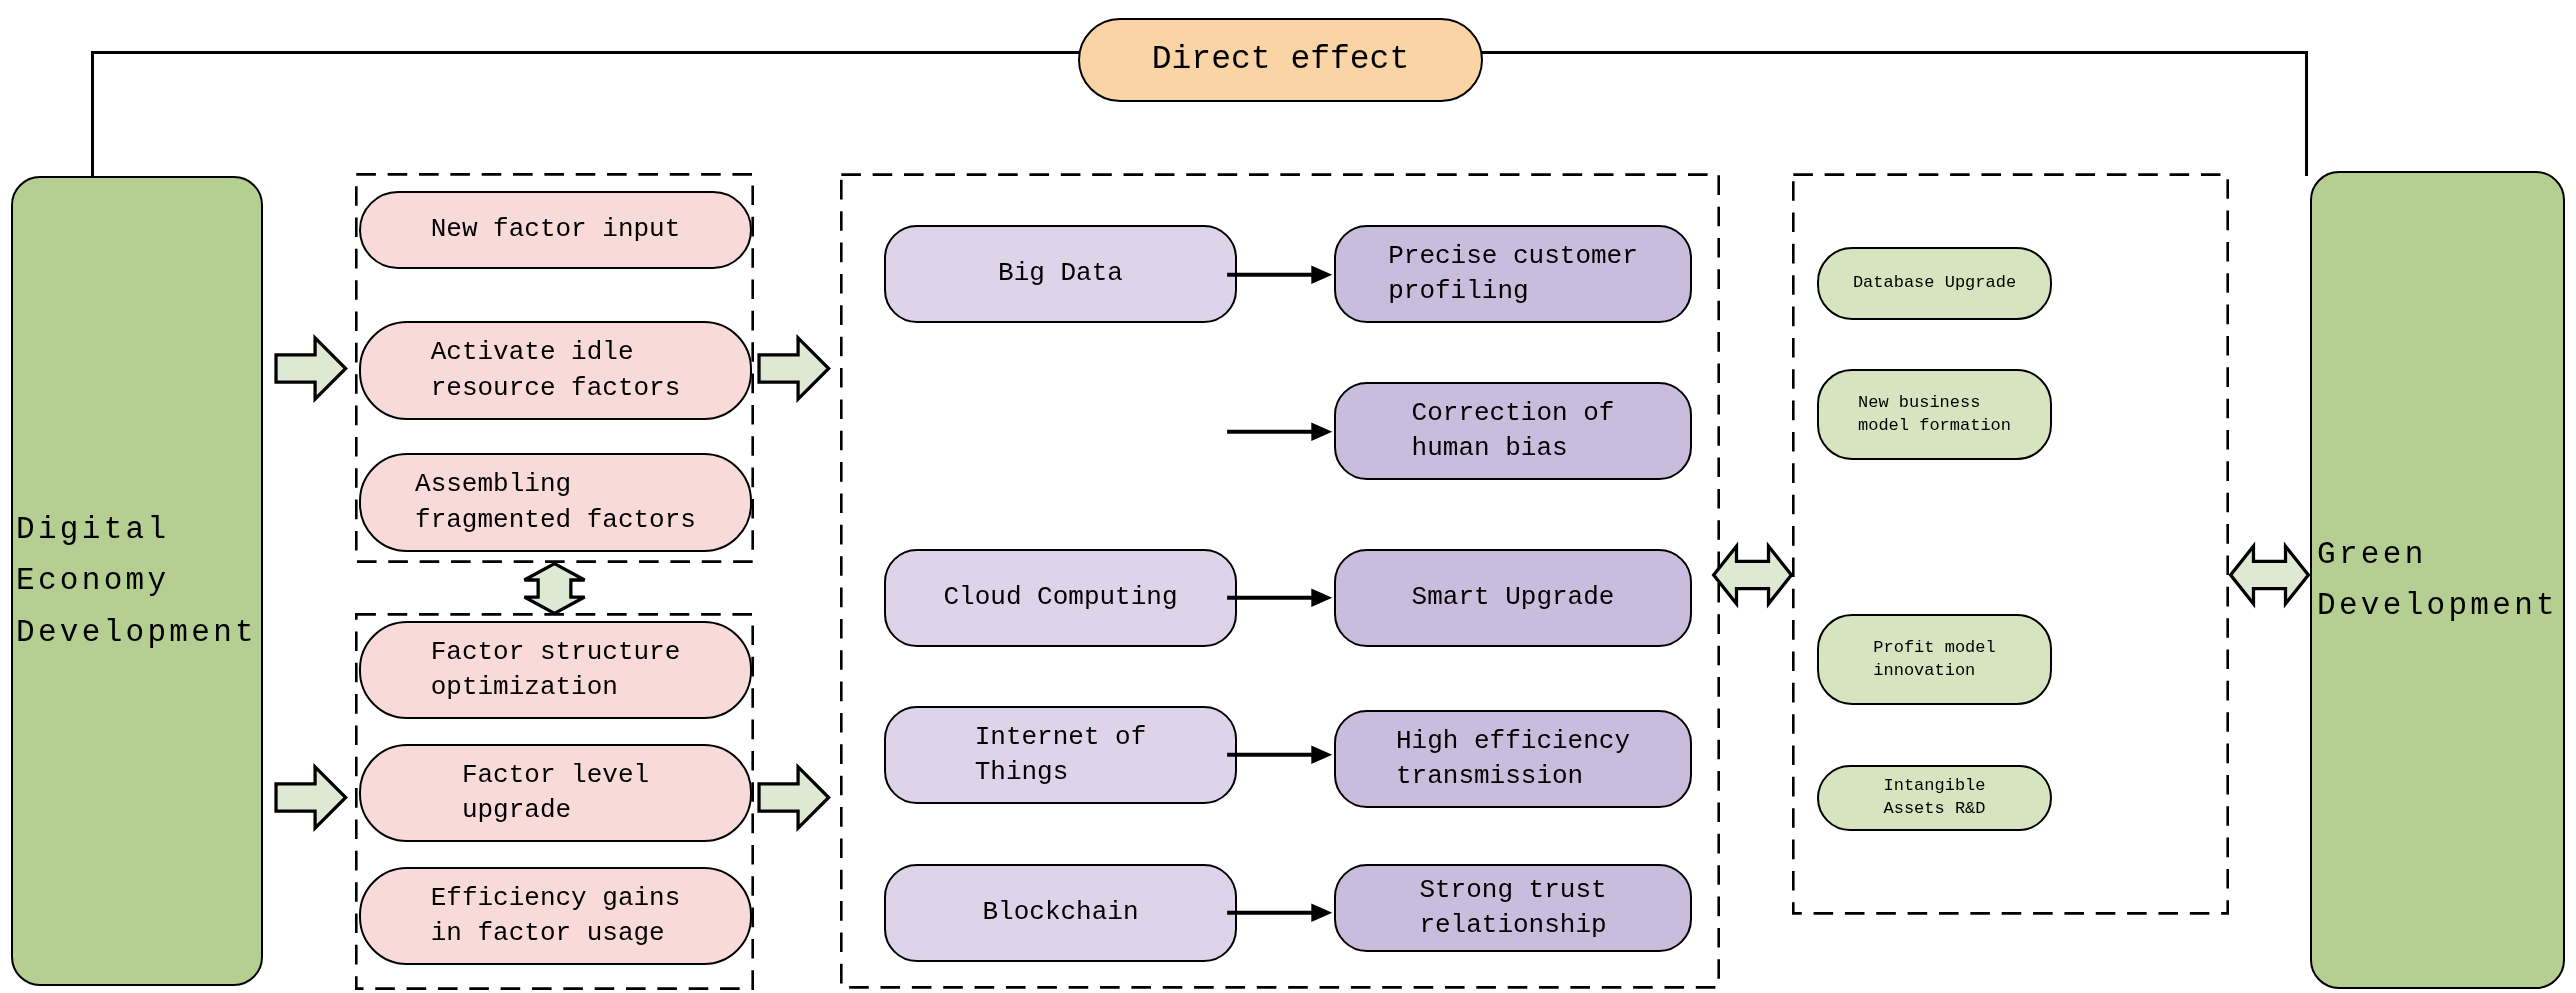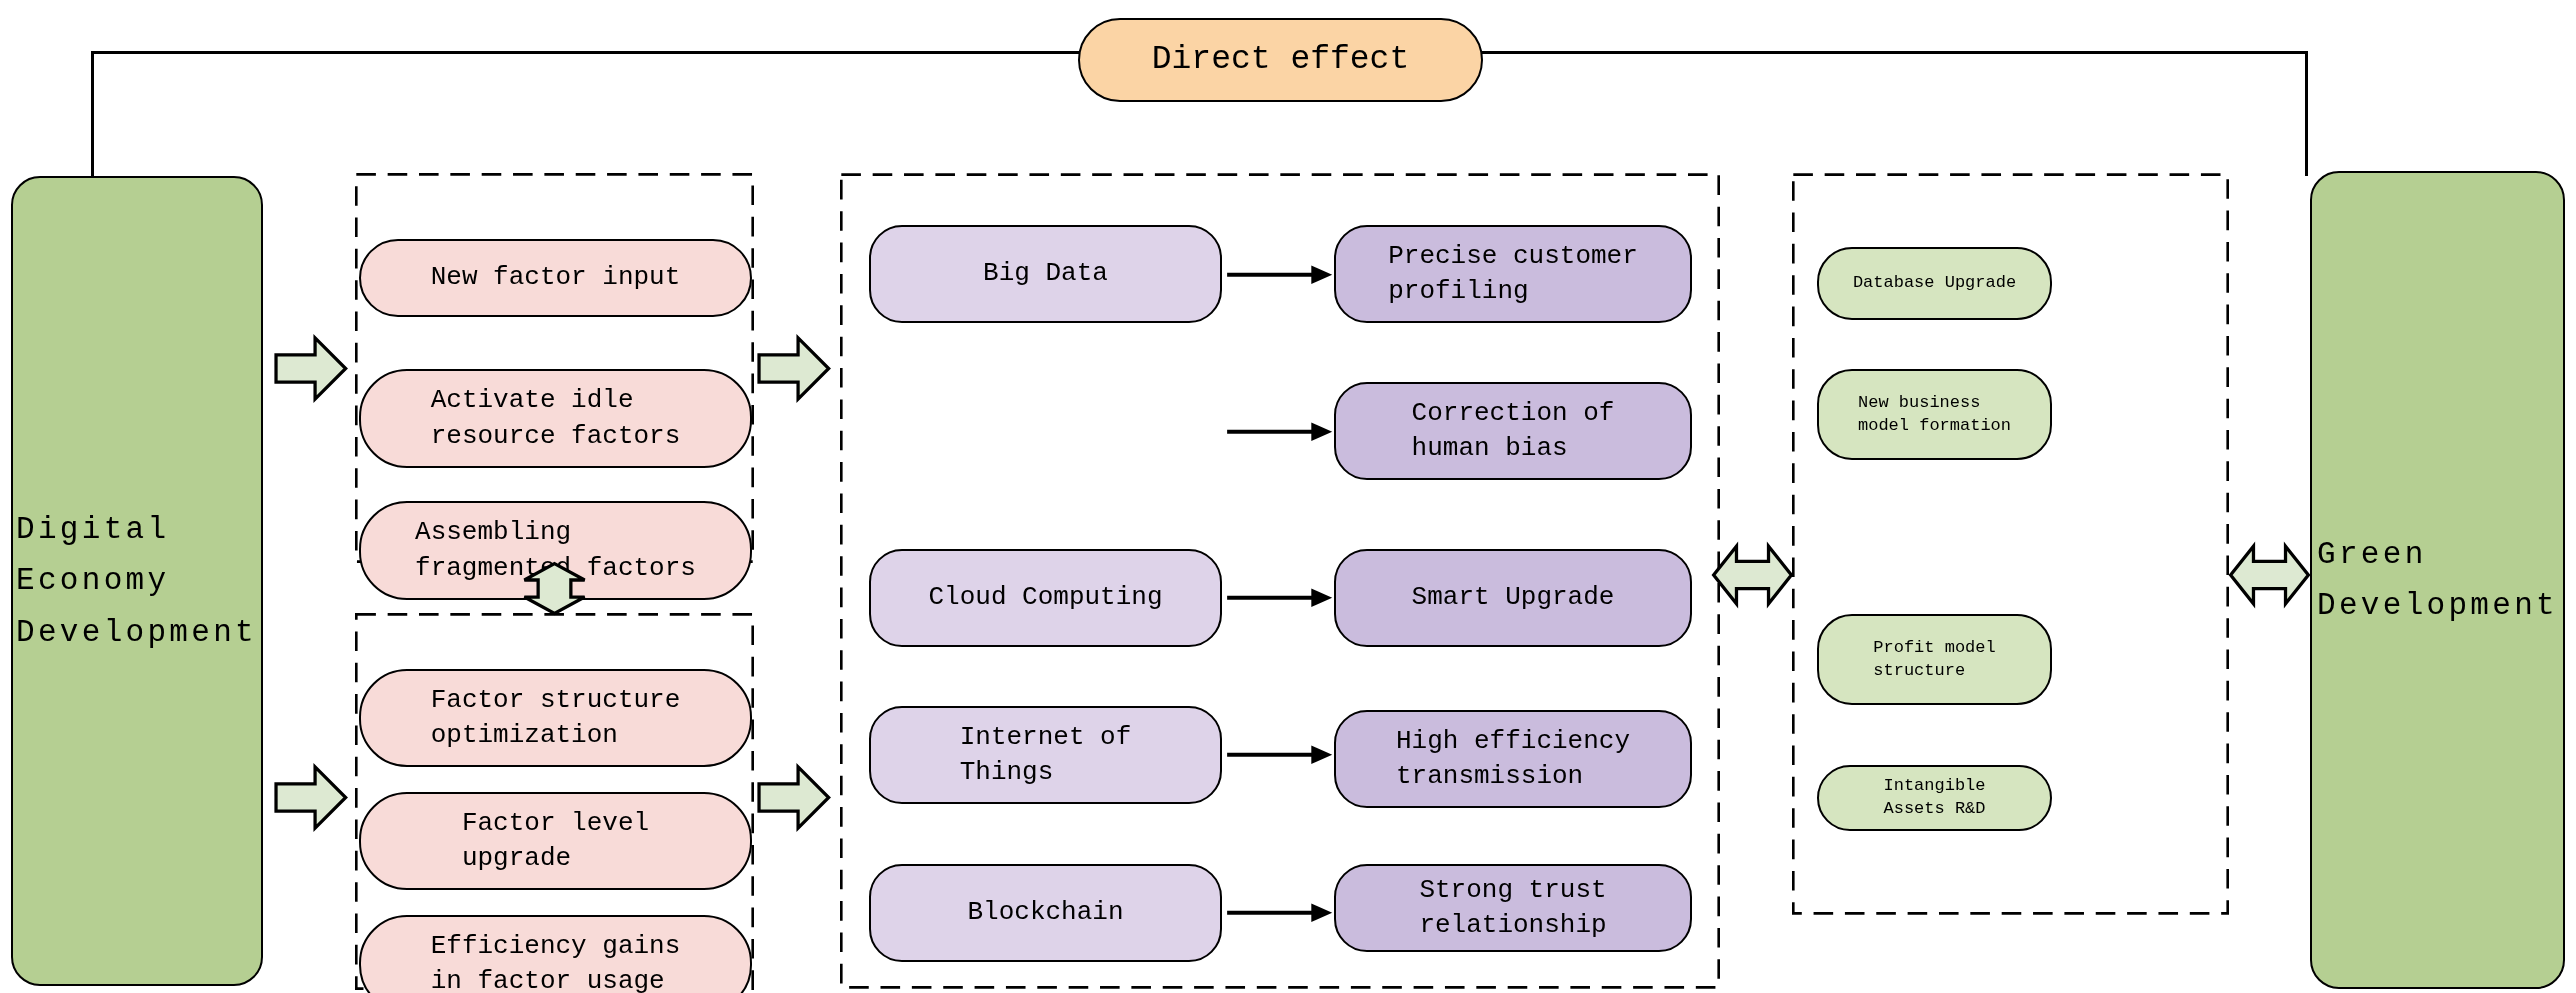--- a/index.html
+++ b/index.html
@@ -8,22 +8,22 @@
     font-family:"Liberation Mono","DejaVu Sans Mono",monospace;color:#000;
   }
   .line{position:absolute;background:var(--line);z-index:0;}
   .cont{position:absolute;z-index:1;}
   .cont rect{fill:none;stroke:var(--line);stroke-width:4;stroke-dasharray:30 18;}
   .box{
     position:absolute;box-sizing:border-box;border:2.6px solid var(--line);
     display:flex;align-items:center;justify-content:center;text-align:left;
     white-space:pre-line;font-size:26px;line-height:1.35;z-index:2;
   }
-  .pink{background:var(--pink);border-radius:48px;margin-top:48px;}
-  .pl{background:var(--purple-light);border-radius:33px;}
+  .pink{background:var(--pink);border-radius:48px;}
+  .pl{background:var(--purple-light);border-radius:33px;margin-left:15px;}
   .pd{background:var(--purple-dark);border-radius:33px;}
   .sg{background:var(--small-green);border-radius:35px;font-size:17px;}
   .bg{background:var(--big-green);border-radius:29px;font-size:31px;letter-spacing:3.3px;line-height:1.65;z-index:2;}
   .orange{background:var(--orange);border-radius:42px;font-size:33px;z-index:3;}
   svg.arrow{position:absolute;z-index:2;overflow:visible;}
   svg.arrow polygon{fill:var(--arrow-green);stroke:var(--line);stroke-width:5;stroke-linejoin:miter;}
   svg.barrow{position:absolute;z-index:2;overflow:visible;}
   svg.barrow line{stroke:var(--line);stroke-width:6;}
   svg.barrow polygon{fill:var(--line);stroke:none;}
 </style>
@@ -104,21 +104,21 @@
     </svg>
   <svg class="barrow" style="left:1225px;top:901px" width="110" height="23.5" viewBox="0 0 168 36">
       <line x1="3" y1="18" x2="134" y2="18"></line>
       <polygon points="132,4 164,18 132,32"></polygon>
     </svg>
 
   <div class="box sg" style="left:1817px;top:247px;width:235px;height:73px">Database Upgrade</div>
   <div class="box sg" style="left:1817px;top:369px;width:235px;height:91px">New business
 model formation</div>
   <div class="box sg" style="left:1817px;top:614px;width:235px;height:91px">Profit model
-structure</div>
+innovation</div>
   <div class="box sg" style="left:1817px;top:765px;width:235px;height:66px">Intangible
 Assets R&amp;D</div>
 
   <svg class="arrow" style="left:274px;top:334px" width="75" height="69" viewBox="0 0 115 106">
       <polygon points="3,32 63,32 63,6 110,53 63,100 63,74 3,74"></polygon>
     </svg>
   <svg class="arrow" style="left:757px;top:334px" width="75" height="69" viewBox="0 0 115 106">
       <polygon points="3,32 63,32 63,6 110,53 63,100 63,74 3,74"></polygon>
     </svg>
   <svg class="arrow" style="left:274px;top:763px" width="75" height="69" viewBox="0 0 115 106">

